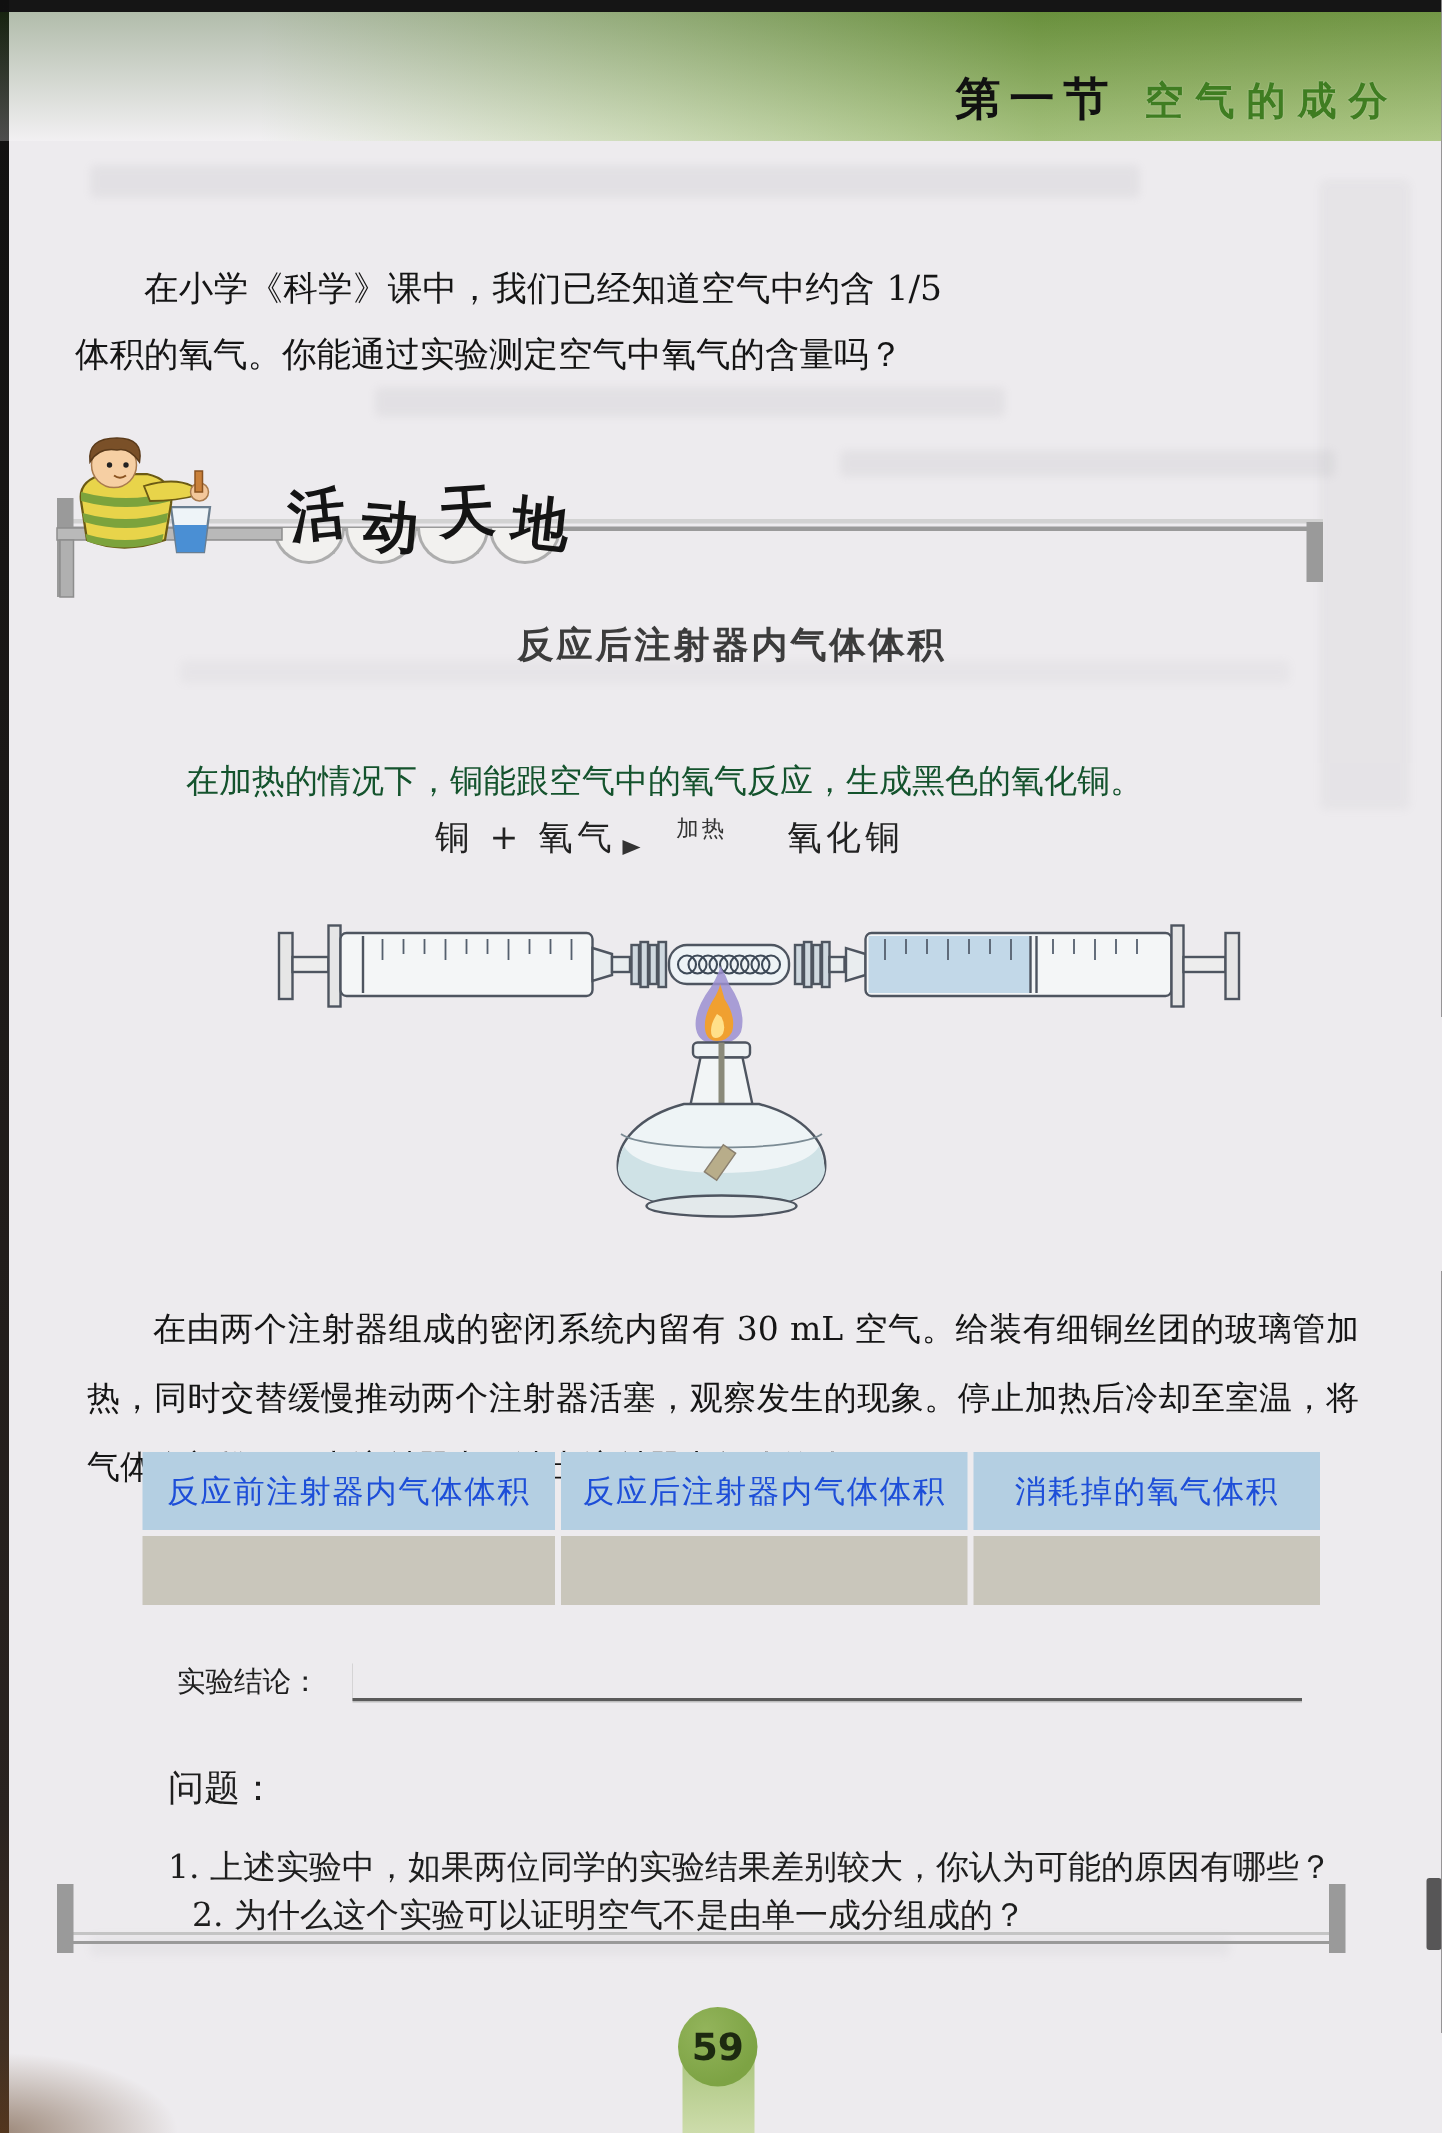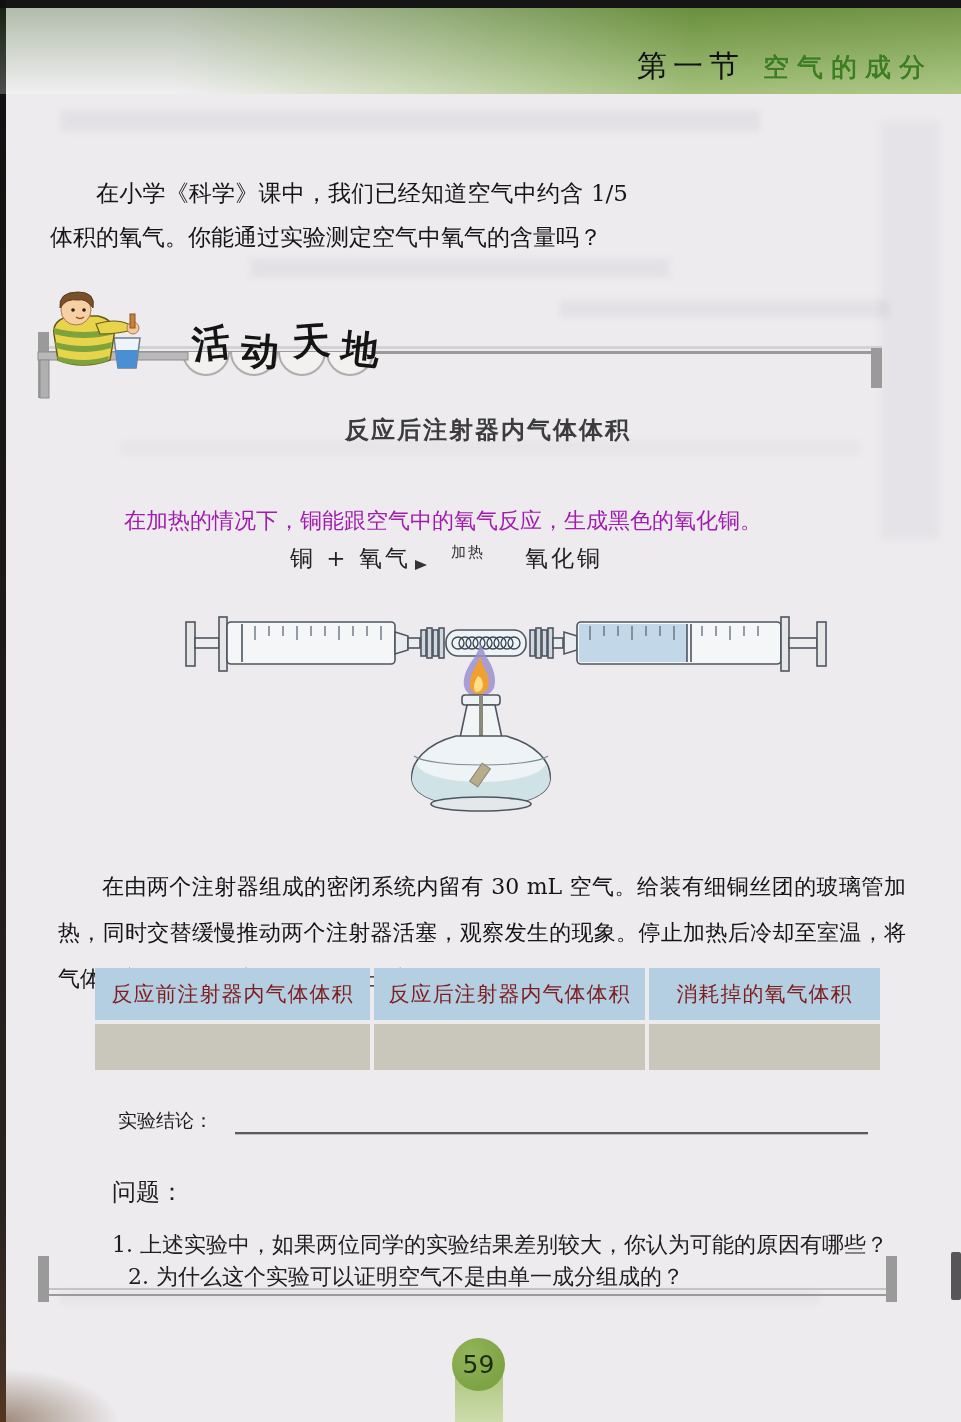--- a/index.html
+++ b/index.html
@@ -16,21 +16,21 @@
   .scan-right-smudge{position:absolute;left:951px;top:1252px;width:10px;height:48px;background:#3c3c3c;opacity:.85;border-radius:2px;}
   
   .ghost{position:absolute;background:#8a8a92;opacity:.10;filter:blur(3px);border-radius:4px;}
   
   .banner{position:absolute;left:0;top:8px;width:961px;height:86px;
     background:linear-gradient(to right, rgba(160,190,110,0) 18%, rgba(150,185,100,.55) 45%, #85ab50 72%, #93b55e 100%);}
   .banner-shade{position:absolute;left:0;top:0;width:100%;height:100%;
     background:linear-gradient(to bottom, rgba(40,80,15,.30), rgba(255,255,255,.25));}
   .banner-text{position:absolute;right:28px;top:38px;white-space:nowrap;
     font-family:"DejaVu Sans","Liberation Sans",sans-serif;}
-  .sec-label{font-size:30px;font-weight:normal;color:#111;letter-spacing:6px;margin-right:18px;}
+  .sec-label{font-size:30px;font-weight:bold;color:#111;letter-spacing:6px;margin-right:18px;}
   .sec-title{font-size:26px;font-weight:bold;color:#3f7d21;letter-spacing:8px;
     text-shadow:0 0 1px rgba(255,255,255,.5);}
   
   .intro{position:absolute;left:50px;top:148px;width:578px;
     font-size:23px;line-height:44px;text-align:justify;text-indent:2em;color:#151515;}
   
   .act-rule{position:absolute;left:40px;top:346px;width:842px;height:0;
     border-top:3px solid #d2d2d2;box-shadow:0 5px 0 #9a9a9a;}
   .stub{position:absolute;background:#9a9a9a;}
   .stub-tl{left:38px;top:332px;width:11px;height:66px;}
@@ -47,52 +47,52 @@
   .act-title span{display:inline-block;width:50px;text-align:center;}
   .act-title span:nth-child(1){transform:rotate(-6deg) translateY(2px);}
   .act-title span:nth-child(2){transform:rotate(5deg) translateY(10px);}
   .act-title span:nth-child(3){transform:rotate(-4deg);}
   .act-title span:nth-child(4){transform:rotate(6deg) translateY(8px);}
   .boy{position:absolute;left:36px;top:290px;z-index:6;}
   
   .exp-heading{position:absolute;left:95px;top:414px;width:786px;text-align:center;
     font-family:"DejaVu Sans","Liberation Sans",sans-serif;
     font-size:24px;font-weight:bold;color:#3c3c3c;letter-spacing:2px;}
-  .lead{position:absolute;left:124px;top:484px;width:720px;font-size:22px;color:#a21caf;}
+  .lead{position:absolute;left:124px;top:484px;width:720px;font-size:22px;color:#14532d;}
   .equation{position:absolute;left:290px;top:524px;height:52px;display:flex;align-items:flex-end;
     font-size:23px;color:#222;}
   .eq-part{padding-bottom:2px;letter-spacing:3px;}
   .eq-arrow{position:relative;width:86px;margin:0 14px;padding-bottom:12px;}
   .eq-cond{position:absolute;left:0;right:0;bottom:14px;text-align:center;font-size:15px;color:#333;letter-spacing:2px;}
   .eq-line{position:relative;height:0;border-top:2px solid #333;}
   .eq-line:after{content:"";position:absolute;right:-2px;top:-6px;
     border-left:12px solid #333;border-top:5px solid transparent;border-bottom:5px solid transparent;}
   .apparatus{position:absolute;left:150px;top:596px;}
   .proc{position:absolute;left:58px;top:842px;width:848px;
     font-size:22px;line-height:46px;text-align:justify;text-indent:2em;color:#151515;}
   
   .exp-table{position:absolute;left:95px;top:968px;width:785px;
     display:grid;grid-template-columns:275px 271px 231px;grid-template-rows:52px 46px;gap:4px;}
   .exp-table .th{background:#b4cfe2;display:flex;align-items:center;justify-content:center;
-    font-size:21px;color:#7f1d1d;letter-spacing:1px;}
+    font-size:21px;color:#1d4ed8;letter-spacing:1px;}
   .exp-table .td{background:#c9c6bb;}
   
   .conclusion{position:absolute;left:118px;top:1108px;width:750px;display:flex;align-items:flex-end;font-size:19px;text-align:right;}
   .conclusion-line{flex:1;margin-left:22px;height:24px;
     border-bottom:2px solid #5a5a5a;box-shadow:0 1px 0 #bdbdbd;}
   .q-label{position:absolute;left:112px;top:1176px;font-size:24px;}
   .q1{position:absolute;left:112px;top:1208px;width:790px;font-size:22px;}
   .q2{position:absolute;left:112px;top:1240px;width:790px;font-size:22px;margin-left:16px;}
   
   .page-ribbon{position:absolute;left:455px;top:1368px;width:48px;height:54px;
     background:linear-gradient(to bottom,#a9c47c,#cddcab);}
   .page-circle{position:absolute;left:452px;top:1338px;width:53px;height:53px;border-radius:50%;
     background:radial-gradient(circle at 35% 30%, #93b45b, #7da344 70%);
     display:flex;align-items:center;justify-content:center;
-    font-family:"DejaVu Sans","Liberation Sans",sans-serif;font-size:25px;font-weight:normal;color:#1d2a10;}
+    font-family:"DejaVu Sans","Liberation Sans",sans-serif;font-size:25px;font-weight:bold;color:#1d2a10;}
 </style>
 </head>
 <body>
 
 <div class="page">
 
   <div class="scan-top"></div>
   <div class="scan-left"></div>
   <div class="scan-corner"></div>
   <div class="scan-right-smudge"></div>

